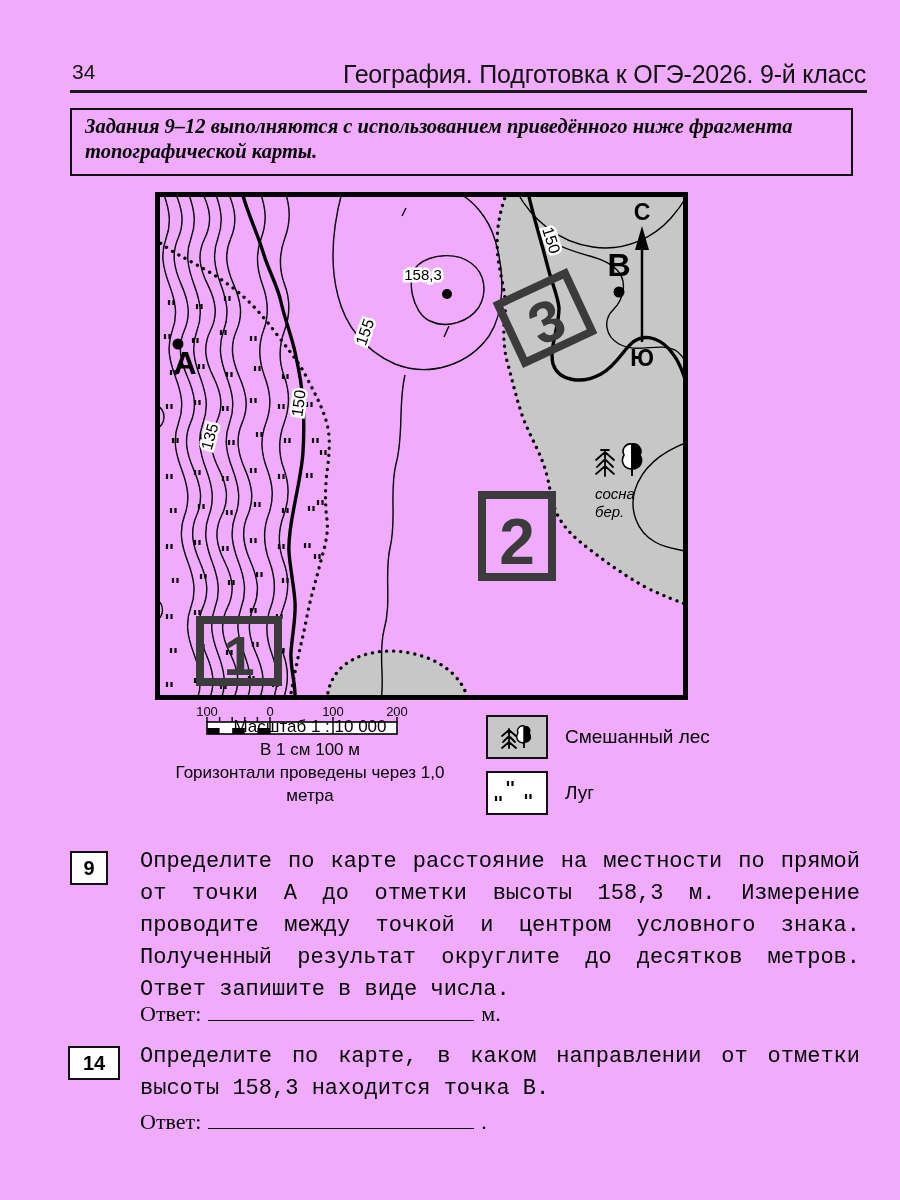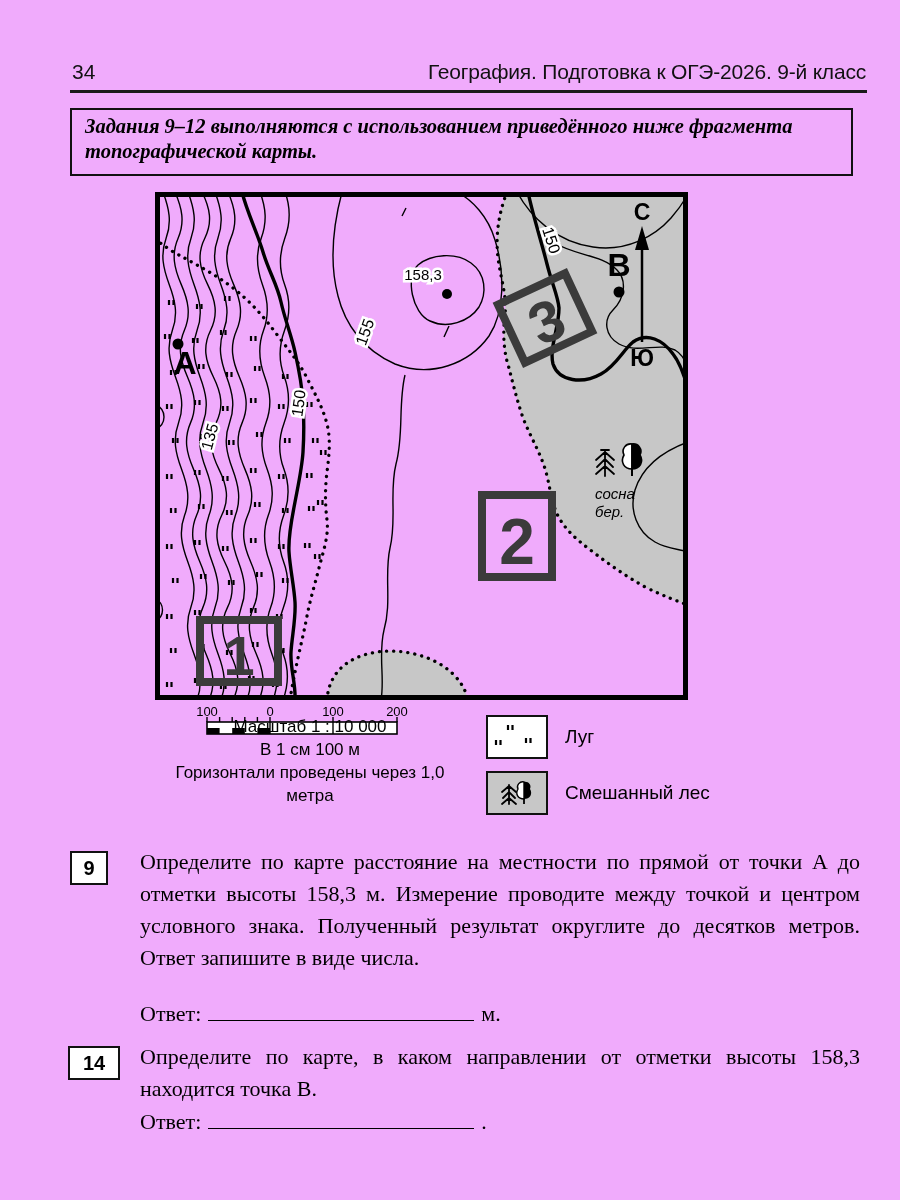--- a/index.html
+++ b/index.html
@@ -1,20 +1,20 @@
 <!DOCTYPE html>
 <html><head>
 <meta charset="utf-8">
 <style>
   html,body{margin:0;padding:0;background:#fff;}
   #page{position:relative;width:900px;height:1200px;background:#f0abfc;overflow:hidden;
         font-family:"Liberation Sans",sans-serif;color:#111;}
   
   .pagenum{position:absolute;left:72px;top:60px;font-size:21px;}
-  .header-title{position:absolute;top:60px;right:34px;font-size:21px;letter-spacing:-0.2px;}
+  .header-title{position:absolute;top:60px;right:34px;font-size:25px;letter-spacing:-0.2px;}
   .header-rule{position:absolute;left:70px;right:33px;top:90px;height:2.5px;background:#1a1a1a;}
   
   .instruction{position:absolute;left:70px;top:108px;width:783px;box-sizing:border-box;
         border:2px solid #111;padding:4px 13px 10px 13px;
         font-family:"Liberation Serif",serif;font-weight:bold;font-style:italic;
         font-size:20.5px;line-height:25px;color:#000;}
   
   #mapsvg{position:absolute;left:155px;top:192px;width:533px;height:508px;}
   .thin{fill:none;stroke:#000;stroke-width:1.4;}
   .thick{fill:none;stroke:#000;stroke-width:3.4;stroke-linejoin:round;}
@@ -35,21 +35,21 @@
         font-size:17px;line-height:23px;color:#000;}
   
   .legend{position:absolute;left:486px;top:715px;}
   .lgrow{display:flex;align-items:center;margin-bottom:12px;}
   .lgbox{width:62px;height:44px;border:2.5px solid #111;box-sizing:border-box;background:#fff;}
   .lgbox.gray{background:#c7c7c7;}
   .lglabel{margin-left:17px;font-size:19px;color:#000;}
   
   .qbox{position:absolute;border:2px solid #111;box-sizing:content-box;text-align:center;
         font-weight:bold;font-size:20px;line-height:30px;color:#000;background:#fff;}
-  .qtext{position:absolute;left:140px;width:720px;font-family:Liberation Serif, serif;
+  .qtext{position:absolute;left:140px;width:720px;font-family:Liberation Mono, monospace;
         font-size:22px;line-height:32px;text-align:justify;color:#000;}
   .ansrow{position:absolute;left:140px;font-family:"Liberation Serif",serif;font-size:22px;color:#000;}
   .ansline{display:inline-block;width:266px;border-bottom:1.6px solid #000;height:20px;
         margin:0 7px;vertical-align:baseline;}
 </style>
 </head>
 <body>
 
 <div id="page">
 
@@ -172,38 +172,38 @@
     </g>
   </svg>
   <div class="scaletext">
     <div>Масштаб  1 : 10 000</div>
     <div>В 1 см 100 м</div>
     <div>Горизонтали проведены через 1,0 метра</div>
   </div>
 
   <div class="legend">
     <div class="lgrow">
-      <div class="lgbox">
-        <svg width="57" height="39" viewBox="0 0 57 39">
-          <path class="marks" d="M20,8 v5 M24.5,8 v5 M8,23 v5 M12.5,23 v5 M38,21 v5 M42.5,21 v5"></path>
-        </svg>
-      </div>
-      <div class="lglabel">Луг</div>
-    </div>
-    <div class="lgrow">
       <div class="lgbox gray">
         <svg width="57" height="39" viewBox="0 0 57 39">
           <path class="treesym" d="M21,31 L21,12 M14,19 L21,13 L28,19 M15,25 L21,19 L27,25 M14,31 L21,25 L28,31"></path>
           <path d="M36,31 L36,25" stroke="#000" stroke-width="1.8"></path>
           <path d="M36,26 C30,26 27,21 30,16 C28,12 32,8 36,9 L36,26 Z" fill="#fff" stroke="#000" stroke-width="1.4"></path>
           <path d="M36,26 C42,26 45,21 42,16 C44,12 40,8 36,9 Z" fill="#000"></path>
         </svg>
       </div>
       <div class="lglabel">Смешанный лес</div>
     </div>
+    <div class="lgrow">
+      <div class="lgbox">
+        <svg width="57" height="39" viewBox="0 0 57 39">
+          <path class="marks" d="M20,8 v5 M24.5,8 v5 M8,23 v5 M12.5,23 v5 M38,21 v5 M42.5,21 v5"></path>
+        </svg>
+      </div>
+      <div class="lglabel">Луг</div>
+    </div>
   </div>
 
   <div class="qbox" style="left:70px;top:851px;width:34px;height:30px;">
     <span>9</span>
   </div>
   <div class="qtext" style="top:846px;">Определите по карте расстояние на местности по прямой от точки А до отметки высоты 158,3 м. Измерение проводите между точкой и центром условного знака. Полученный результат округлите до десятков метров. Ответ запишите в виде числа.</div>
   <div class="ansrow" style="top:1000px;">
     <span>Ответ:</span><span class="ansline"></span><span>м.</span>
   </div>
 

